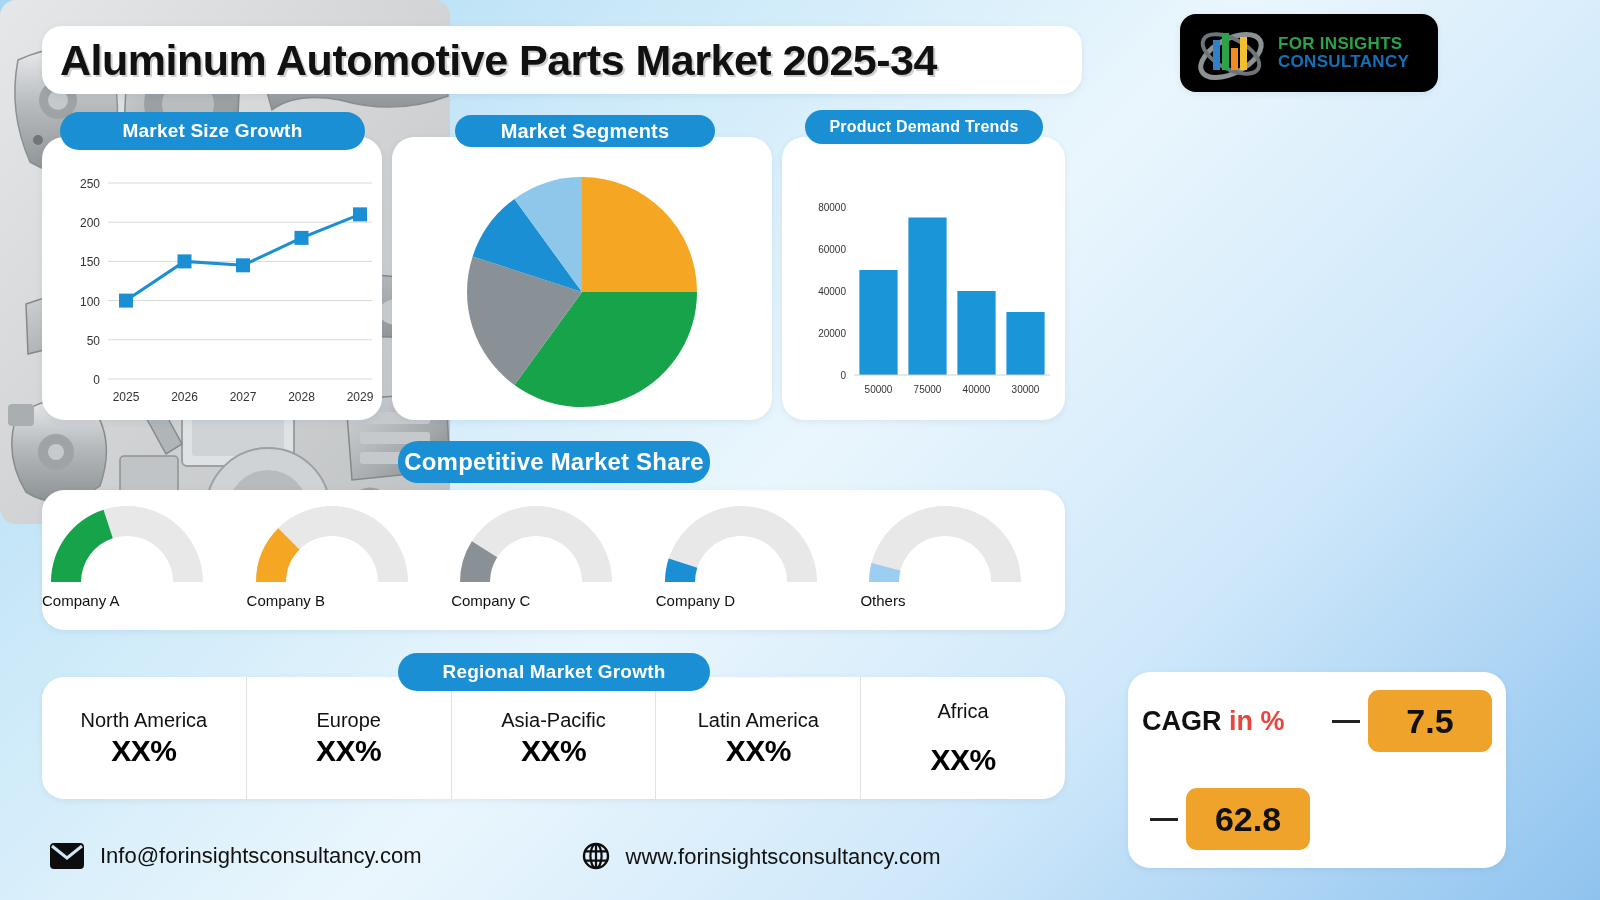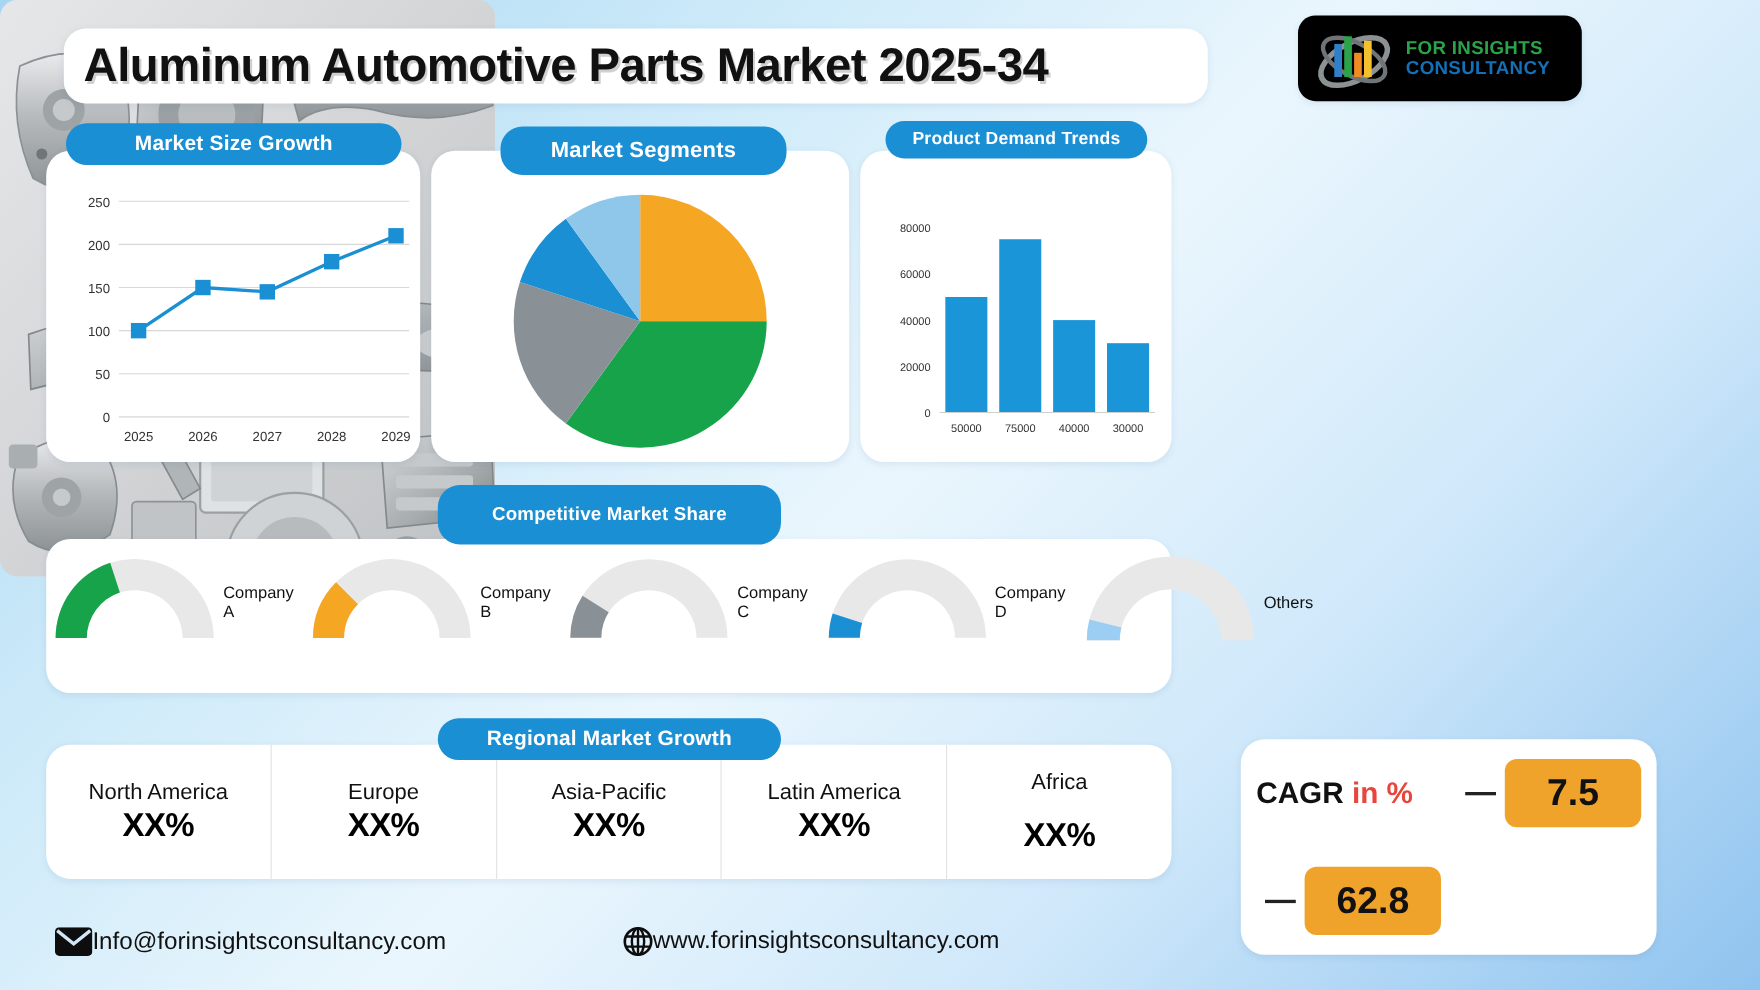--- a/index.html
+++ b/index.html
@@ -27,21 +27,21 @@
     display: flex;
     align-items: center;
     justify-content: center;
     letter-spacing: .2px;
     z-index: 5;
     white-space: nowrap;
   }
 
   
   #title-card {
-    left: 58px; top: 26px; width: 1040px; height: 68px;
+    left: 42px; top: 26px; width: 1040px; height: 68px;
     border-radius: 20px;
     display: flex; align-items: center;
   }
   #title-text {
     font-size: 43px; font-weight: bold; color: #111;
     margin-left: 18px;
     text-shadow: 2px 2px 0 rgba(120,120,120,.35);
     letter-spacing: -.5px;
   }
 
@@ -55,30 +55,30 @@
   #logo-text { line-height: 1.05; }
   #logo-line1 { font-size: 17px; font-weight: bold; color: #2aa34a; letter-spacing: .3px; }
   #logo-line2 { font-size: 17px; font-weight: bold; color: #1470b8; letter-spacing: .3px; }
 
   
   #linechart-card  { left: 42px;  top: 137px; width: 340px; height: 283px; }
   #piechart-card   { left: 392px; top: 137px; width: 380px; height: 283px; }
   #barchart-card   { left: 782px; top: 137px; width: 283px; height: 283px; }
 
   #pill-market-size   { left: 60px;  top: 112px; width: 305px; height: 38px; font-size: 19px; }
-  #pill-market-seg    { left: 455px; top: 115px; width: 260px; height: 44px; font-size: 20px; }
+  #pill-market-seg    { left: 455px; top: 115px; width: 260px; height: 32px; font-size: 20px; }
   #pill-demand        { left: 805px; top: 110px; width: 238px; height: 34px; font-size: 16px; }
 
   svg { display: block; }
 
   
   #gauge-card { left: 42px; top: 490px; width: 1023px; height: 140px; }
-  #pill-competitive { left: 398px; top: 441px; width: 312px; height: 54px; font-size: 17px; }
+  #pill-competitive { left: 398px; top: 441px; width: 312px; height: 42px; font-size: 24px; }
   #gauge-row { display: flex; height: 100%; align-items: flex-start; padding-top: 14px; }
-  .gauge-cell { flex: 1; display: flex; flex-direction: row; align-items: center; }
+  .gauge-cell { flex: 1; display: flex; flex-direction: column; }
   .gauge-label { font-size: 15px; color: #111; margin-top: 4px; }
 
   
   #region-card { left: 42px; top: 677px; width: 1023px; height: 122px; }
   #pill-regional { left: 398px; top: 653px; width: 312px; height: 38px; font-size: 19px; }
   #region-row { display: flex; height: 100%; }
   .region-cell {
     flex: 1; display: flex; flex-direction: column;
     align-items: center; justify-content: center; gap: 2px;
     border-right: 1px solid #e2e2e2;
@@ -102,21 +102,21 @@
   .stat-l2 { font-size: 20px; font-weight: bold; color: #e8453c; text-align: center; }
   .stat-dash { width: 28px; height: 3px; background: #222; margin: 0 8px; flex: none; }
   .stat-badge {
     width: 124px; height: 62px; background: #f0a32a; border-radius: 11px;
     display: flex; align-items: center; justify-content: center;
     font-size: 34px; font-weight: bold; color: #111; flex: none;
   }
 
   
   #footer { position: absolute; left: 42px; top: 832px; width: 1040px; height: 48px; display: flex; align-items: center; }
-  .foot-item { display: flex; align-items: flex-start; gap: 0; }
+  .foot-item { display: flex; align-items: flex-end; gap: 16px; }
   #foot-email { margin-left: 8px; }
   #foot-site { margin-left: 160px; }
   .foot-text { font-size: 22px; color: #111; }
 
   .axis-text { font-family: "Liberation Sans", sans-serif; fill: #333; }
 </style>
 </head>
 <body>
 
 <div class="card" id="title-card">

